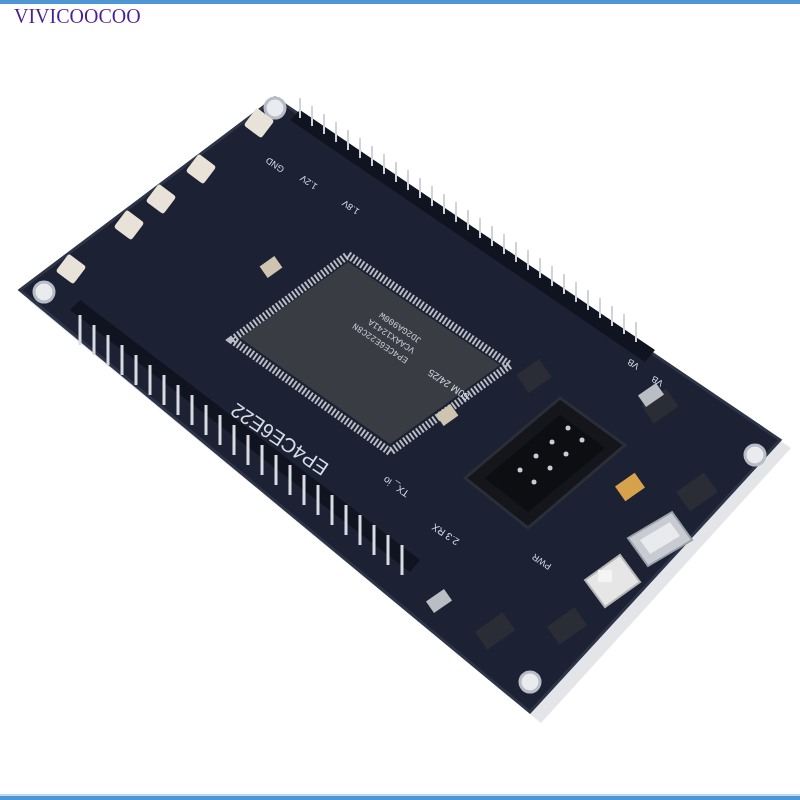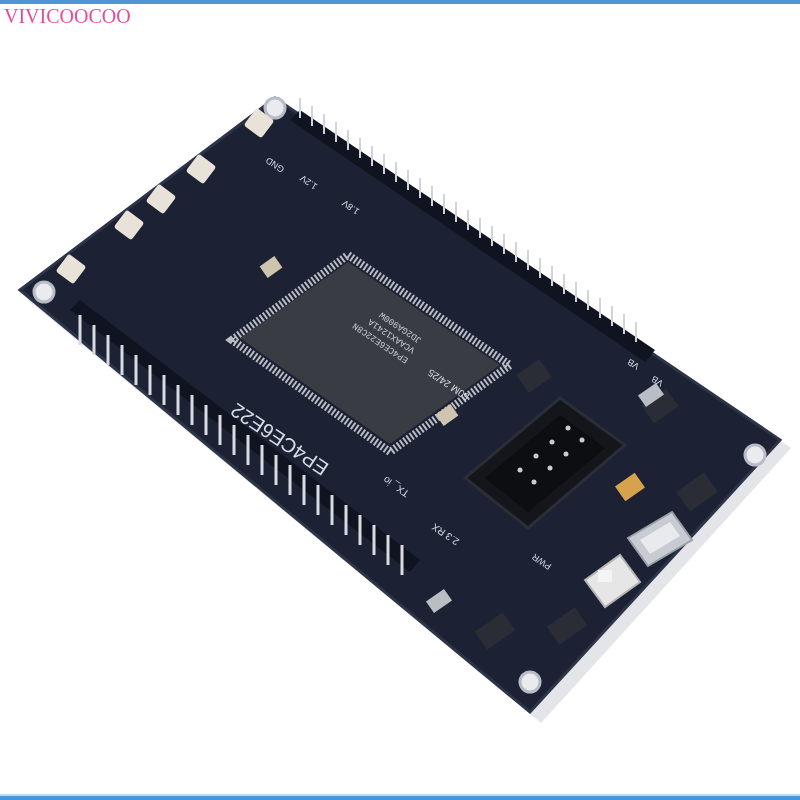--- a/index.html
+++ b/index.html
@@ -1,20 +1,20 @@
 <!DOCTYPE html>
 <html><head>
 <meta charset="utf-8">
 <style>
   html, body { margin:0; padding:0; }
   body { width:800px; height:800px; background:#ffffff; position:relative; overflow:hidden; font-family:"Liberation Serif", serif; }
   .frame-top { position:absolute; left:0; top:0; width:800px; height:4px; background:#4e97d4; }
   .frame-bottom { position:absolute; left:0; bottom:0; width:800px; height:4px; background:#4e97d4; }
   .frame-bottom-light { position:absolute; left:0; bottom:4px; width:800px; height:2px; background:#b9daf2; }
-  .brand { position:absolute; left:4px; top:5px; font-size:20px; color:#ec4899; letter-spacing:0px; }
+  .brand { position:absolute; left:14px; top:5px; font-size:20px; color:#4c1d95; letter-spacing:0px; }
   .scene { position:absolute; left:0; top:0; width:800px; height:800px; }
   .chip-label { font-family:"Liberation Mono", monospace; fill:#c9ccd6; font-size:9px; }
   .silk { font-family:"Liberation Sans", sans-serif; fill:#d8dce6; }
 </style>
 </head>
 <body>
 
 <div class="frame-top"></div>
 <div class="brand">VIVICOOCOO</div>
 

